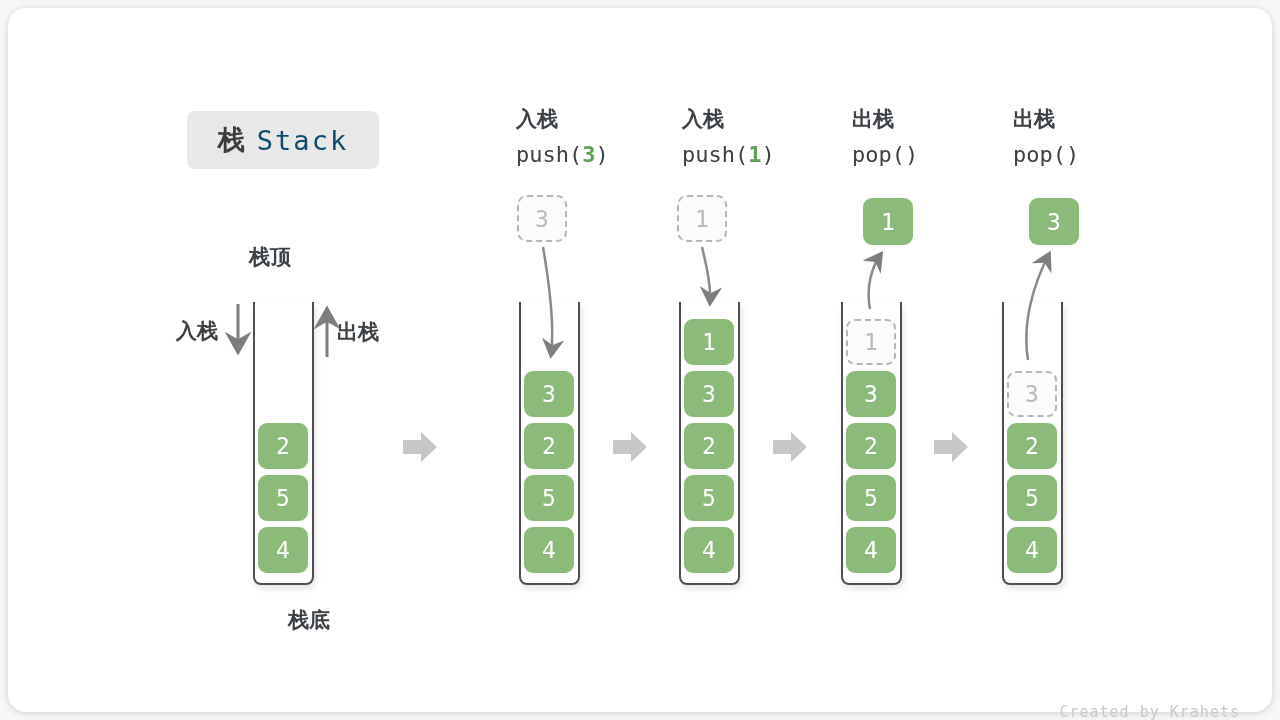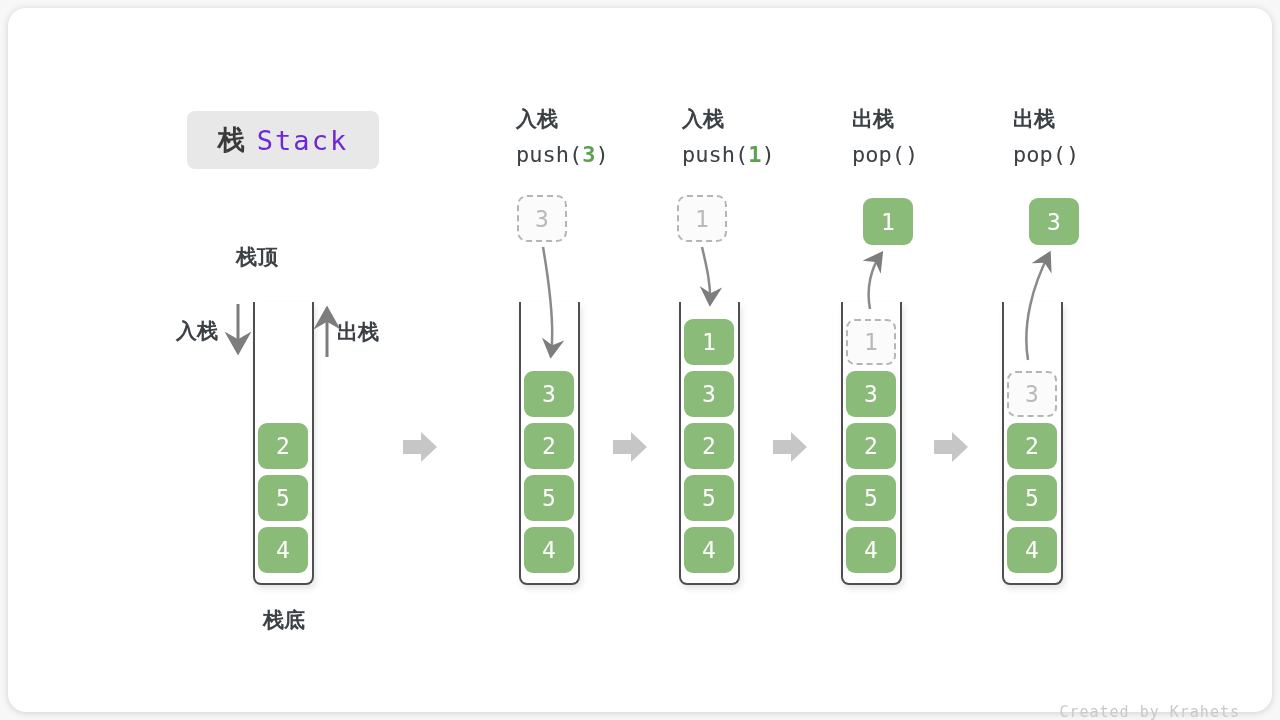--- a/index.html
+++ b/index.html
@@ -16,21 +16,21 @@
     border-radius: 18px;
     box-shadow: 0 1px 7px rgba(0,0,0,0.16);
   }
   
   .title-box {
     position: absolute; left: 187px; top: 111px; width: 192px; height: 58px;
     background: #e8e8e8; border-radius: 8px;
     display: flex; align-items: center; justify-content: center; gap: 12px;
   }
   .title-cjk { font: bold 27px "DejaVu Sans", sans-serif; color: #3b3b3b; }
-  .title-en  { font: 27px "DejaVu Sans Mono", monospace; color: #6d28d9; letter-spacing: 2px; }
+  .title-en  { font: 27px "DejaVu Sans Mono", monospace; color: #0c4a6e; letter-spacing: 2px; }
 
   
   .op { position: absolute; top: 106px; }
   .op .cn   { font: bold 21px "DejaVu Sans", sans-serif; color: #3c4146; line-height: 27px; }
   .op .code { font: 22px "DejaVu Sans Mono", monospace; color: #3c4146; line-height: 26px; margin-top: 9px; }
   .op .code .arg { color: #5fa052; font-weight: bold; }
   .op1 { left: 516px; } .op2 { left: 682px; } .op3 { left: 852px; } .op4 { left: 1013px; }
 
   
   .stack {
@@ -66,22 +66,22 @@
   }
   .float-box.dashed { background: #fbfbfb; border: 2px dashed #b5b5b5; color: #b9b9b9; }
   .float-box.solid  { background: #8abb79; color: #ffffff; border-radius: 9px; }
   .fb1 { left: 517px; top: 195px; }
   .fb2 { left: 677px; top: 195px; }
   .fb3 { left: 863px; top: 198px; }
   .fb4 { left: 1029px; top: 198px; }
 
   
   .legend-label { position: absolute; font: bold 21px "DejaVu Sans", sans-serif; color: #3c4146; }
-  .lbl-top    { left: 236px; top: 243px; width: 92px; }
-  .lbl-bottom { left: 238px; top: 606px; width: 92px; text-align: center; }
+  .lbl-top    { left: 224px; top: 243px; width: 92px; text-align: center; }
+  .lbl-bottom { left: 238px; top: 606px; width: 92px; text-align: right; }
   .lbl-push   { left: 176px; top: 317px; }
   .lbl-pop    { left: 337px; top: 318px; }
 
   
   .watermark {
     position: absolute; top: 675px; right: 40px;
     font: 15px "DejaVu Sans Mono", monospace;
     color: #c9c9c9; letter-spacing: 1px; margin-top: 28px;
   }
 

